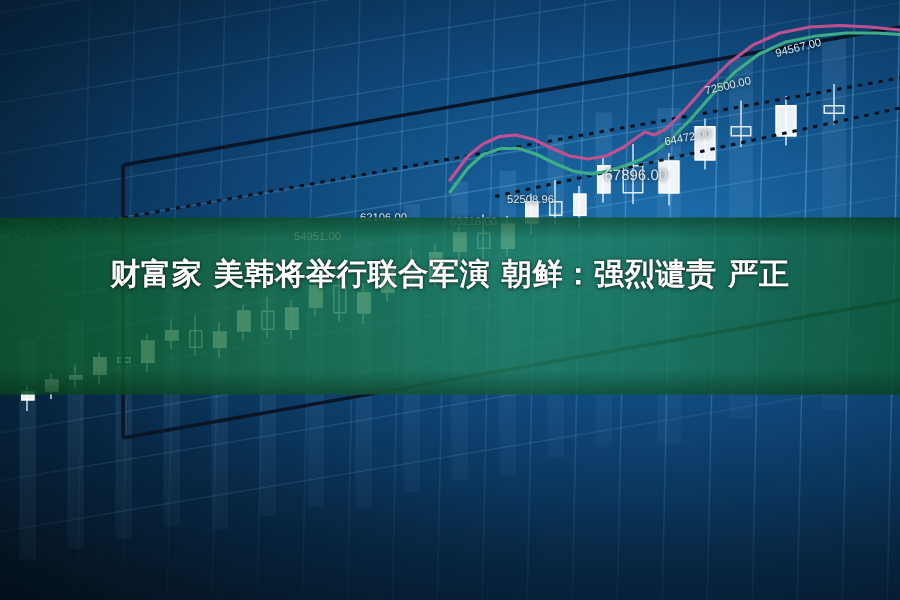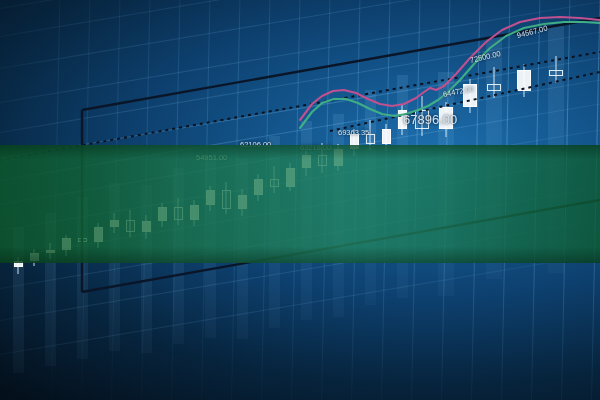--- a/index.html
+++ b/index.html
@@ -240,26 +240,27 @@
         <line x1="82" y1="110" x2="82" y2="292" stroke="#0a1628" stroke-width="2.4"></line>
         <polyline points="300,120 312,104 322,96 333,91 344,90 356,93 368,99 380,104 392,106 404,104 416,98 424,92 430,88 436,90 444,86 456,74 470,58 486,42 502,30 520,22 540,18 560,17 580,18 600,20" fill="none" stroke="#c0508f" stroke-width="2.1" stroke-linejoin="round" stroke-linecap="round"></polyline>
         <polyline points="300,128 312,112 322,103 334,99 346,99 358,103 370,109 382,114 394,116 406,114 418,110 428,106 438,100 448,92 460,80 474,64 490,48 506,36 524,28 544,24 564,22 584,22 600,23" fill="none" stroke="#3fae86" stroke-width="2.1" stroke-linejoin="round" stroke-linecap="round"></polyline>
       </g>
   </svg>
 
   <div class="grid-wrap" id="labels">
       <div class="plabel" style="left: 517px; top: 31px; font-size: 7.5px; transform: rotate(-14deg); transform-origin: 0px 50%;">94567.00</div>
       <div class="plabel" style="left: 470px; top: 56px; font-size: 7.5px; transform: rotate(-13deg); transform-origin: 0px 50%;">72500.00</div>
       <div class="plabel" style="left: 443px; top: 90px; font-size: 7.5px; transform: rotate(-11deg); transform-origin: 0px 50%;">64472.00</div>
-      <div class="plabel" style="left: 403px; top: 112px; font-size: 13px; transform: rotate(0deg); transform-origin: 0px 50%;">67896.00</div>
-      <div class="plabel" style="left: 338px; top: 128px; font-size: 7.5px; transform: rotate(0deg); transform-origin: 0px 50%;">69363.35</div>
+      <div class="plabel" style="left: 403px; top: 112px; font-size: 10px; transform: rotate(0deg); transform-origin: 0px 50%;">67896.00</div>
+      <div class="plabel" style="left: 338px; top: 128px; font-size: 7.5px; transform: rotate(0deg); transform-origin: 0px 50%;">52508.96</div>
       <div class="plabel" style="left: 300px; top: 143px; font-size: 7.5px; transform: rotate(0deg); transform-origin: 0px 50%;">63218.00</div>
       <div class="plabel" style="left: 240px; top: 140px; font-size: 7.5px; transform: rotate(0deg); transform-origin: 0px 50%;">62106.00</div>
       <div class="plabel" style="left: 196px; top: 153px; font-size: 7.5px; transform: rotate(0deg); transform-origin: 0px 50%;">54951.00</div>
     </div>
 
   <div class="banner" id="banner" style="top: 145px; height: 118px;"></div>
   <div class="banner-shade" id="banner-shade" style="top: 145px; height: 118px;"></div>
 
   <div class="headline" id="headline" style="top: 169px; font-size: 20px; color: rgb(255, 255, 255);">
+    <span class="hl-line">财富家 美韩将举行联合军演 朝鲜：强烈谴责 严正</span>
   </div>
 
 </div>
 
 </body></html>

